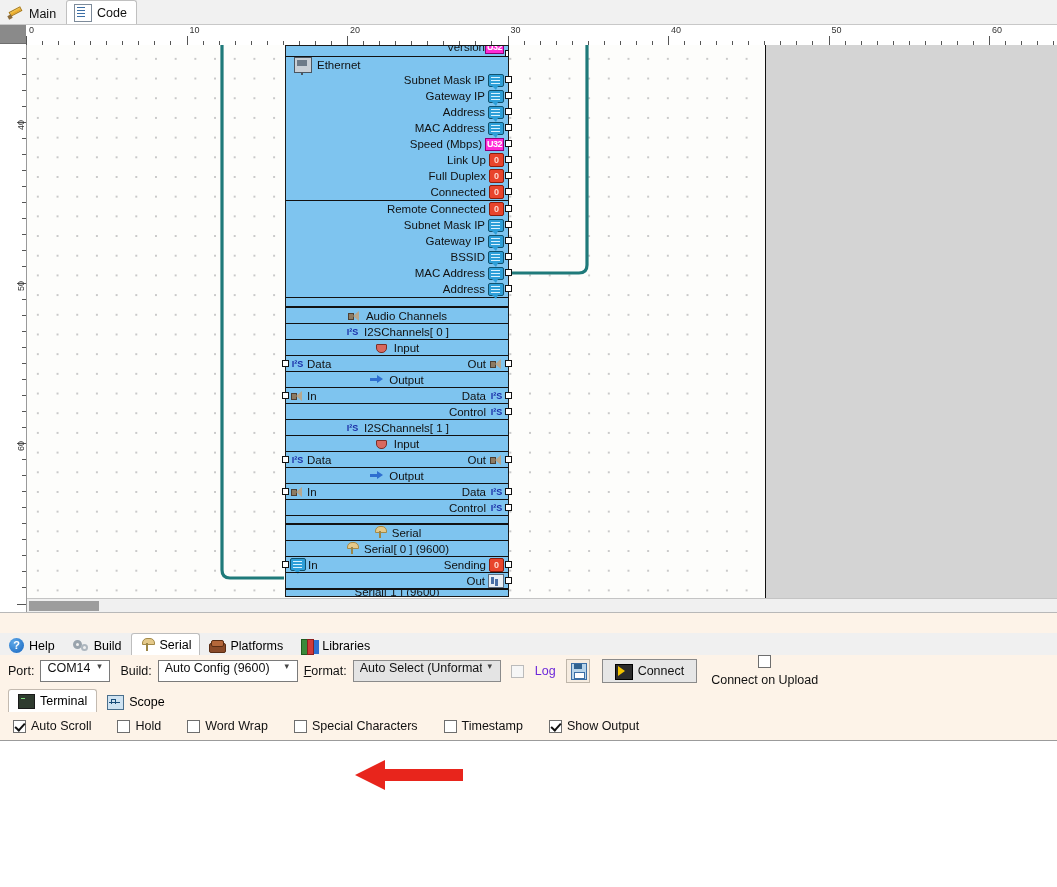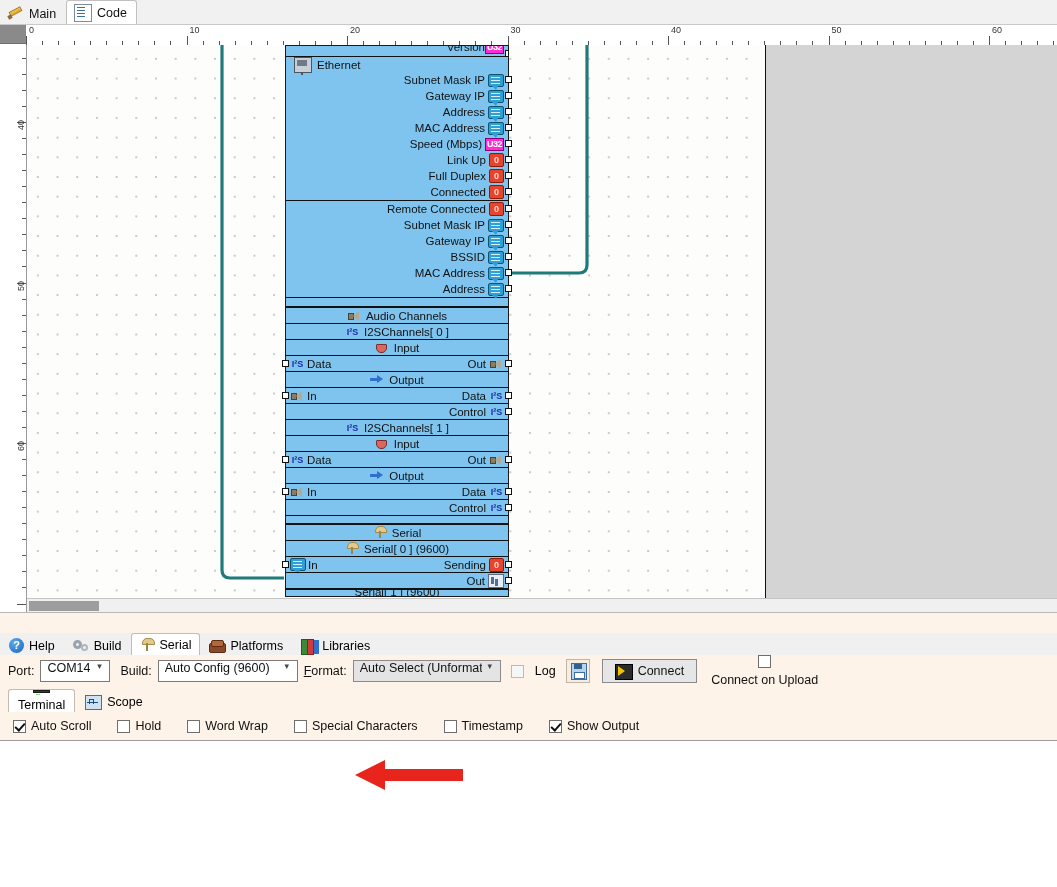--- a/index.html
+++ b/index.html
@@ -280,21 +280,21 @@
     display:inline-flex;align-items:center;gap:5px;font-size:12.5px;color:#111;
   }
   .cbx .box{
     width:13px;height:13px;border:1px solid #6e6e6e;background:#fff;
     display:inline-block;position:relative;box-sizing:border-box;flex:none;
   }
   .cbx .box.checked:after{
     content:"";position:absolute;left:3px;top:0px;width:4px;height:8px;
     border:solid #111;border-width:0 2px 2px 0;transform:rotate(42deg);
   }
-  .cbx.disabled{color:#000000;gap:11px;}
+  .cbx.disabled{color:#6d28d9;gap:11px;}
   .cbx.disabled .box{border-color:#bbb;background:#f6f6f6;}
   .iconbtn{
     width:24px;height:24px;border:1px solid #bfb6aa;background:#f6ece0;
     position:relative;box-sizing:border-box;
   }
   .ic-save{position:absolute;left:4px;top:3px;width:14px;height:15px;
     background:#b8d4ea;border:1px solid #3b6ea5;}
   .ic-save:before{content:"";position:absolute;left:2px;top:0;width:8px;height:5px;background:#31628f;}
   .ic-save:after{content:"";position:absolute;left:2px;bottom:0;width:9px;height:5px;background:#fff;border:1px solid #3b6ea5;}
   .btn{
@@ -759,21 +759,21 @@
         <span class="ic-conn"></span>
         <span>Connect</span>
       </div>
       <label class="cbx" style="margin-left:8px;flex-direction:column;">
         <span class="box"></span>
         <span>Connect on Upload</span>
       </label>
     </div>
 
     <div class="subtabs">
-      <div class="stab active" style="margin-left:8px;flex-direction:column;">
+      <div class="stab active" style="margin-left:8px;">
         <span class="ic-term"></span>
         <span>Terminal</span>
       </div>
       <div class="stab">
         <span class="ic-scope"></span>
         <span>Scope</span>
       </div>
     </div>
 
     <div class="optrow" id="optRow">

